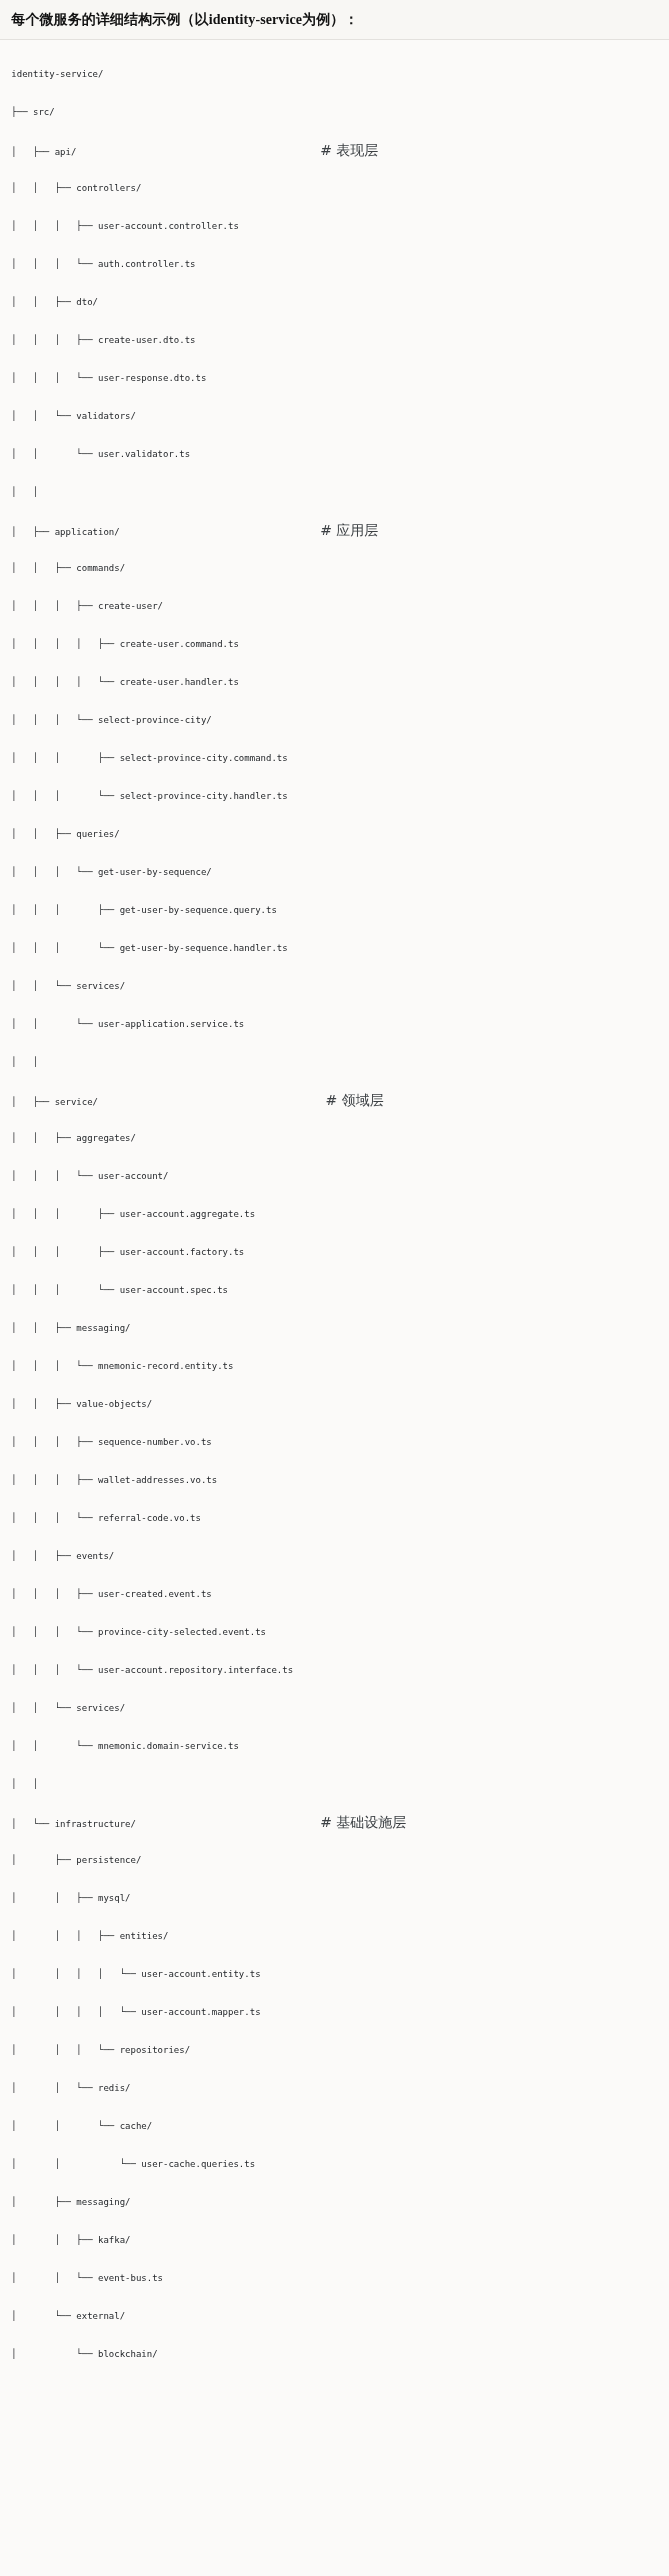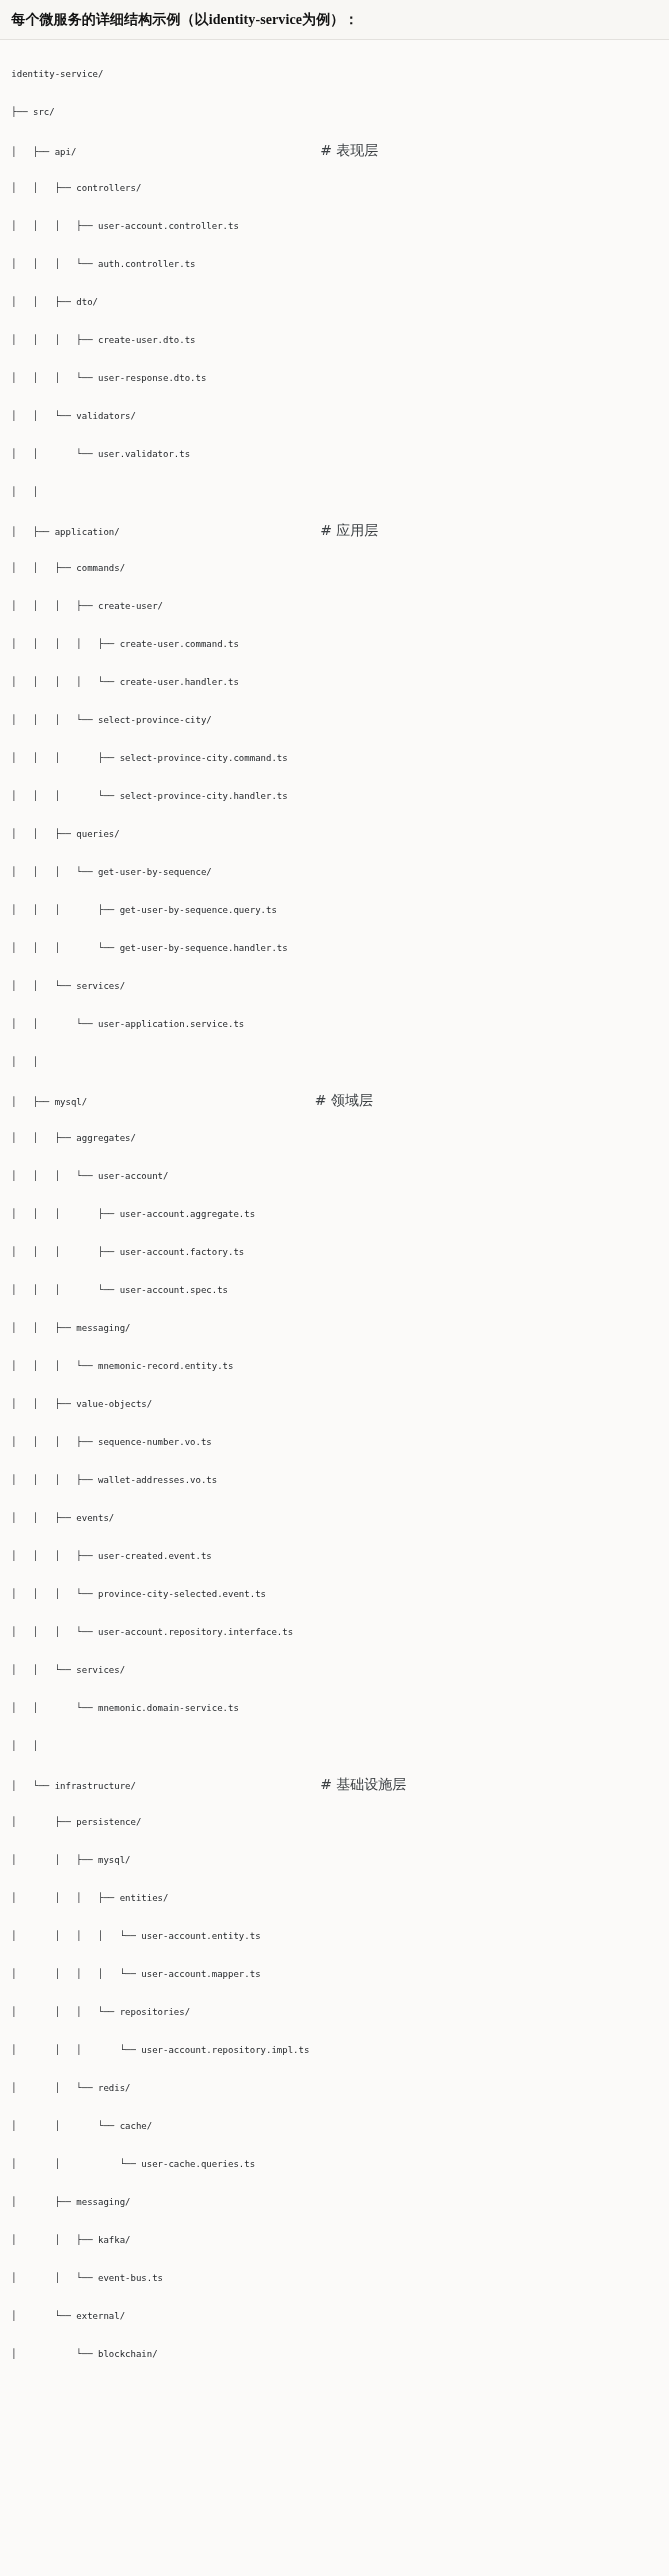--- a/index.html
+++ b/index.html
@@ -89,46 +89,46 @@
 <span class="row"><span>│   │   │   └── select-province-city/</span></span>
 <span class="row"><span>│   │   │       ├── select-province-city.command.ts</span></span>
 <span class="row"><span>│   │   │       └── select-province-city.handler.ts</span></span>
 <span class="row"><span>│   │   ├── queries/</span></span>
 <span class="row"><span>│   │   │   └── get-user-by-sequence/</span></span>
 <span class="row"><span>│   │   │       ├── get-user-by-sequence.query.ts</span></span>
 <span class="row"><span>│   │   │       └── get-user-by-sequence.handler.ts</span></span>
 <span class="row"><span>│   │   └── services/</span></span>
 <span class="row"><span>│   │       └── user-application.service.ts</span></span>
 <span class="row"><span>│   │</span></span>
-<span class="row"><span>│   ├── mysql/</span><span>                                          </span><span class="cmt"># 领域层</span></span>
+<span class="row"><span>│   ├── service/</span><span>                                          </span><span class="cmt"># 领域层</span></span>
 <span class="row"><span>│   │   ├── aggregates/</span></span>
 <span class="row"><span>│   │   │   └── user-account/</span></span>
 <span class="row"><span>│   │   │       ├── user-account.aggregate.ts</span></span>
 <span class="row"><span>│   │   │       ├── user-account.factory.ts</span></span>
 <span class="row"><span>│   │   │       └── user-account.spec.ts</span></span>
 <span class="row"><span>│   │   ├── messaging/</span></span>
 <span class="row"><span>│   │   │   └── mnemonic-record.entity.ts</span></span>
 <span class="row"><span>│   │   ├── value-objects/</span></span>
 <span class="row"><span>│   │   │   ├── sequence-number.vo.ts</span></span>
 <span class="row"><span>│   │   │   ├── wallet-addresses.vo.ts</span></span>
+<span class="row"><span>│   │   │   └── referral-code.vo.ts</span></span>
 <span class="row"><span>│   │   ├── events/</span></span>
 <span class="row"><span>│   │   │   ├── user-created.event.ts</span></span>
 <span class="row"><span>│   │   │   └── province-city-selected.event.ts</span></span>
 <span class="row"><span>│   │   │   └── user-account.repository.interface.ts</span></span>
 <span class="row"><span>│   │   └── services/</span></span>
 <span class="row"><span>│   │       └── mnemonic.domain-service.ts</span></span>
 <span class="row"><span>│   │</span></span>
 <span class="row"><span>│   └── infrastructure/</span><span>                                  </span><span class="cmt"># 基础设施层</span></span>
 <span class="row"><span>│       ├── persistence/</span></span>
 <span class="row"><span>│       │   ├── mysql/</span></span>
 <span class="row"><span>│       │   │   ├── entities/</span></span>
 <span class="row"><span>│       │   │   │   └── user-account.entity.ts</span></span>
 <span class="row"><span>│       │   │   │   └── user-account.mapper.ts</span></span>
 <span class="row"><span>│       │   │   └── repositories/</span></span>
-<span class="row"><span>│       │   │       └── user-account.repository.impl.ts</span></span>
 <span class="row"><span>│       │   └── redis/</span></span>
 <span class="row"><span>│       │       └── cache/</span></span>
 <span class="row"><span>│       │           └── user-cache.queries.ts</span></span>
 <span class="row"><span>│       ├── messaging/</span></span>
 <span class="row"><span>│       │   ├── kafka/</span></span>
 <span class="row"><span>│       │   └── event-bus.ts</span></span>
 <span class="row"><span>│       └── external/</span></span>
 <span class="row"><span>│           └── blockchain/</span></span>
 
 

